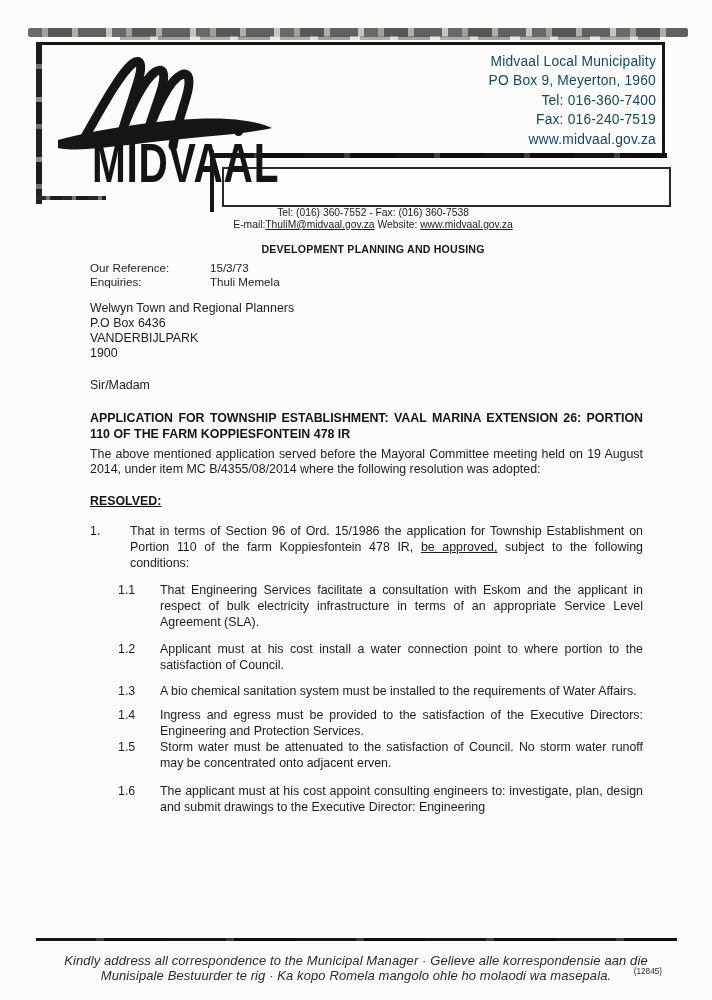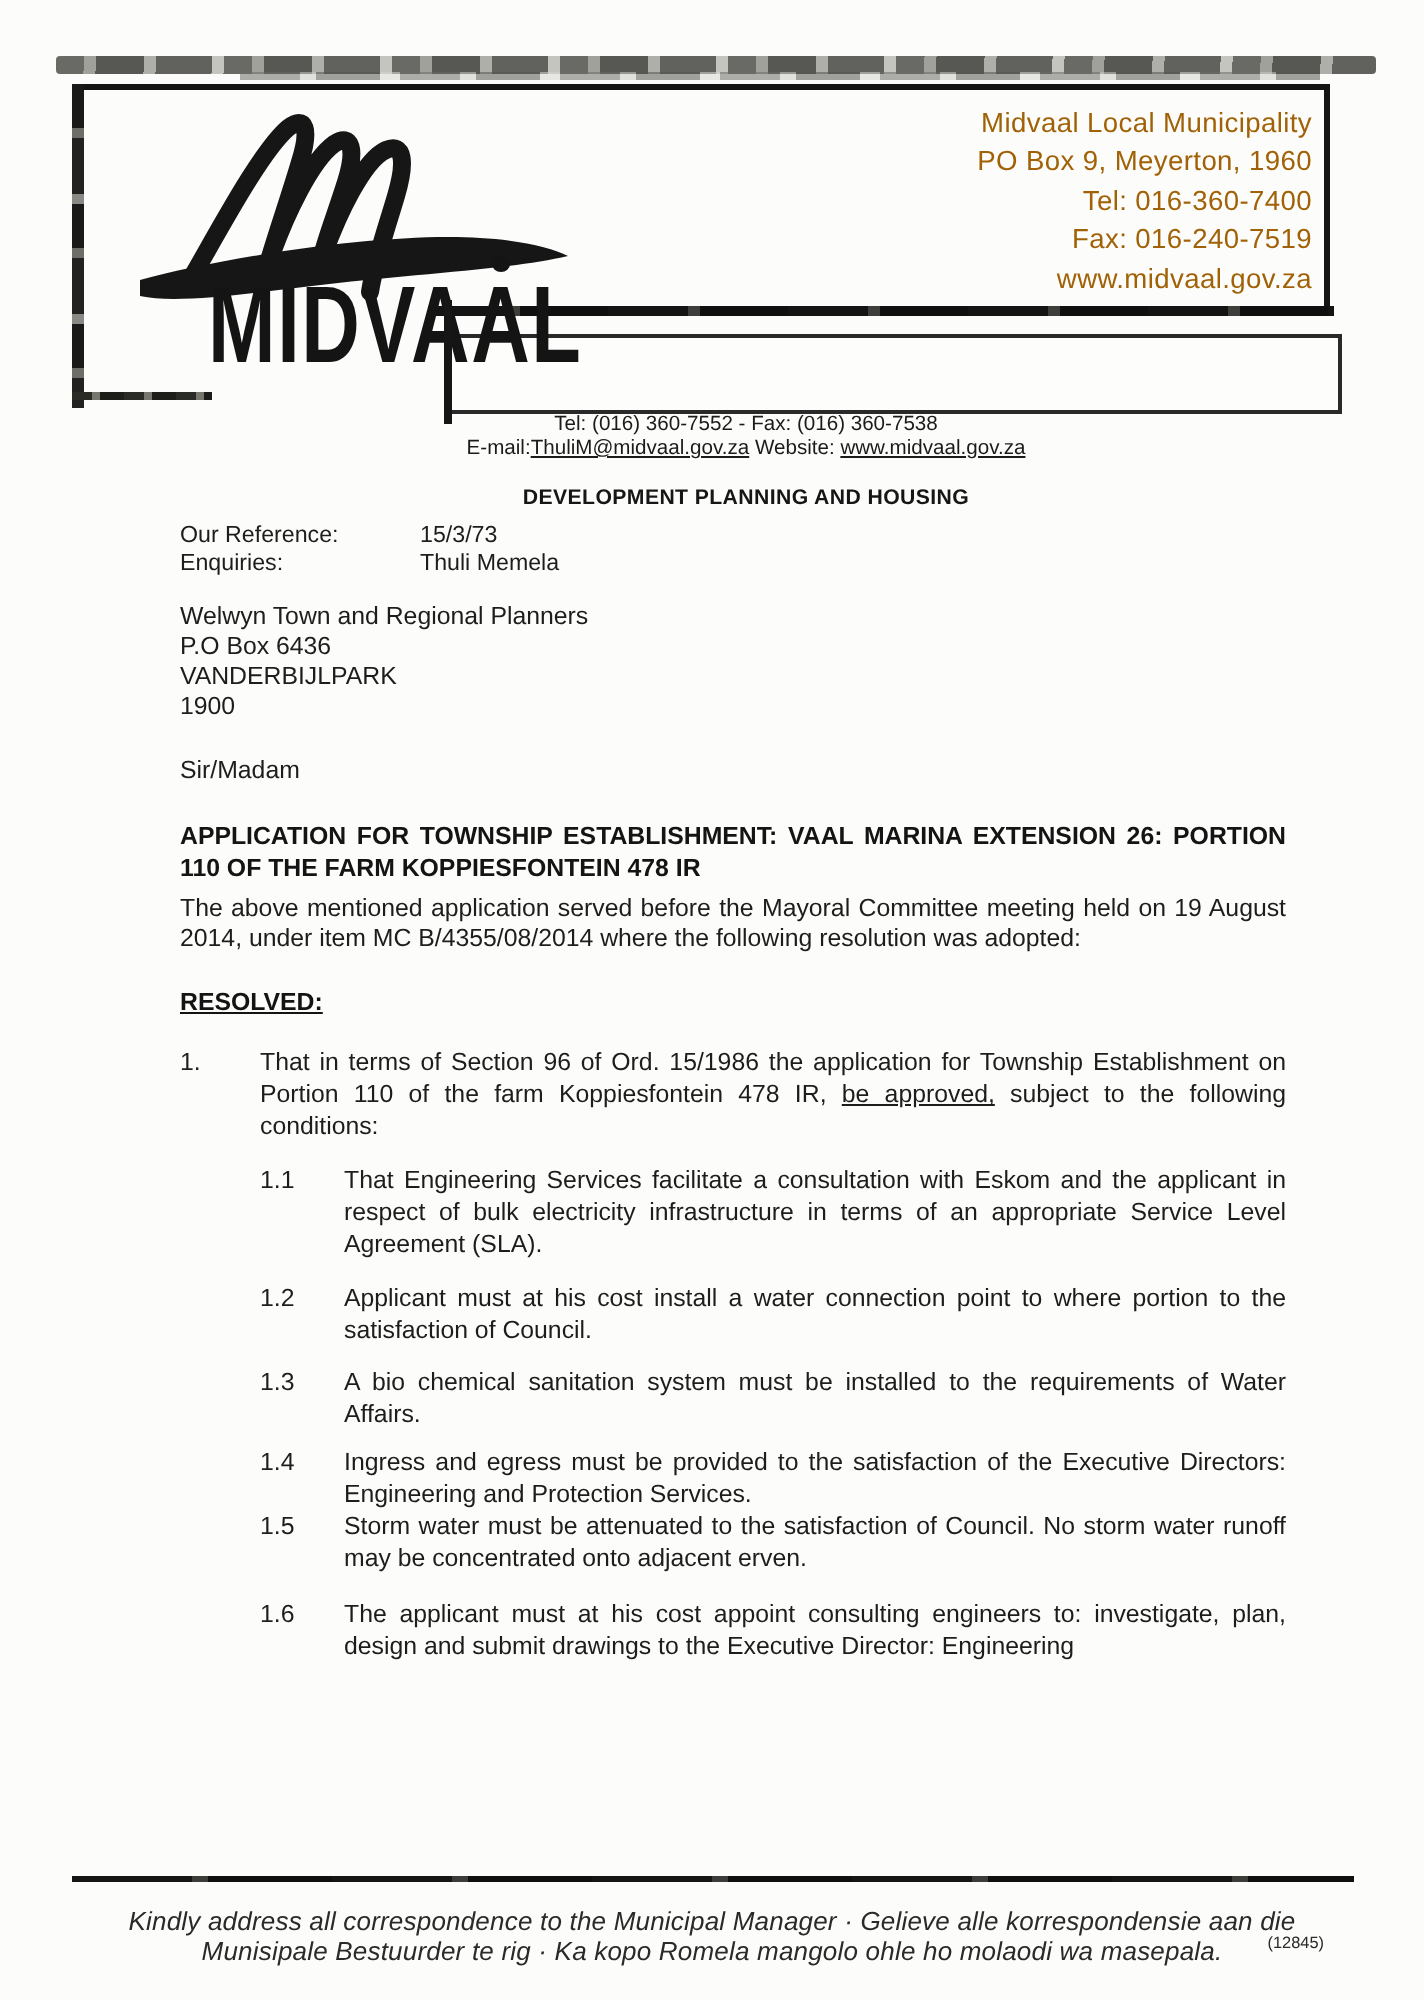--- a/index.html
+++ b/index.html
@@ -46,24 +46,24 @@
     background:repeating-linear-gradient(90deg,#2a2a26 0 10px,#77776f 10px 14px,#1d1d1a 14px 26px);
   }
   .dept-box{
     position:absolute;left:222px;top:167px;width:445px;height:36px;
     border:2px solid #2a2a2a;background:#fdfdfc;
   }
   
   .org-block{
     position:absolute;right:56px;top:52px;width:300px;
     text-align:right;font-size:13.8px;line-height:19.4px;
-    letter-spacing:.2px;color:#a16207;
-  }
-  
-  .logo{position:absolute;left:64px;top:48px;width:240px;height:170px;}
+    letter-spacing:.2px;color:#0c4a6e;
+  }
+  
+  .logo{position:absolute;left:52px;top:48px;width:240px;height:170px;}
   .logo svg{position:absolute;left:0;top:0;}
   .logo-word{
     position:absolute;left:40px;top:88px;
     font-weight:bold;font-size:52px;line-height:52px;
     letter-spacing:1px;color:#141414;
     transform:scaleX(.78) scaleY(1.05);transform-origin:left top;
     font-family:"Liberation Sans", sans-serif;
   }
   .logo-dot{
     position:absolute;left:182px;top:80px;width:9px;height:8px;border-radius:50%;
@@ -90,21 +90,21 @@
   .ref-row{font-size:11.6px;line-height:13.8px;position:relative;padding-left:120px;}
   .ref-row .lbl{position:absolute;left:0;}
   .recipient{margin-top:12px;line-height:15.3px;}
   .salutation{margin-top:16px;}
   .subject{margin-top:17px;font-weight:bold;text-align:justify;color:#141414;}
   .intro{margin-top:4px;text-align:justify;}
   .resolved{margin-top:16px;font-weight:bold;text-decoration:underline;color:#141414;}
   .item1{margin-top:14px;position:relative;padding-left:40px;text-align:justify;}
   .item1 .num{position:absolute;left:0;}
   .item1 .u{text-decoration:underline;}
-  .subitem{margin-left:40px;position:relative;padding-left:42px;text-align:justify;}
+  .subitem{margin-left:28px;position:relative;padding-left:42px;text-align:justify;}
   .subitem .num{position:absolute;left:0;}
   .mt{margin-top:11px;}
   .mt-sm{margin-top:8px;}
   .mt-lg{margin-top:12px;}
   
   .footer-line{
     position:absolute;left:36px;top:938px;width:641px;height:3px;
     background:repeating-linear-gradient(90deg,#161616 0 60px,#3c3c38 60px 68px,#101010 68px 130px);
   }
   .footer-note{

